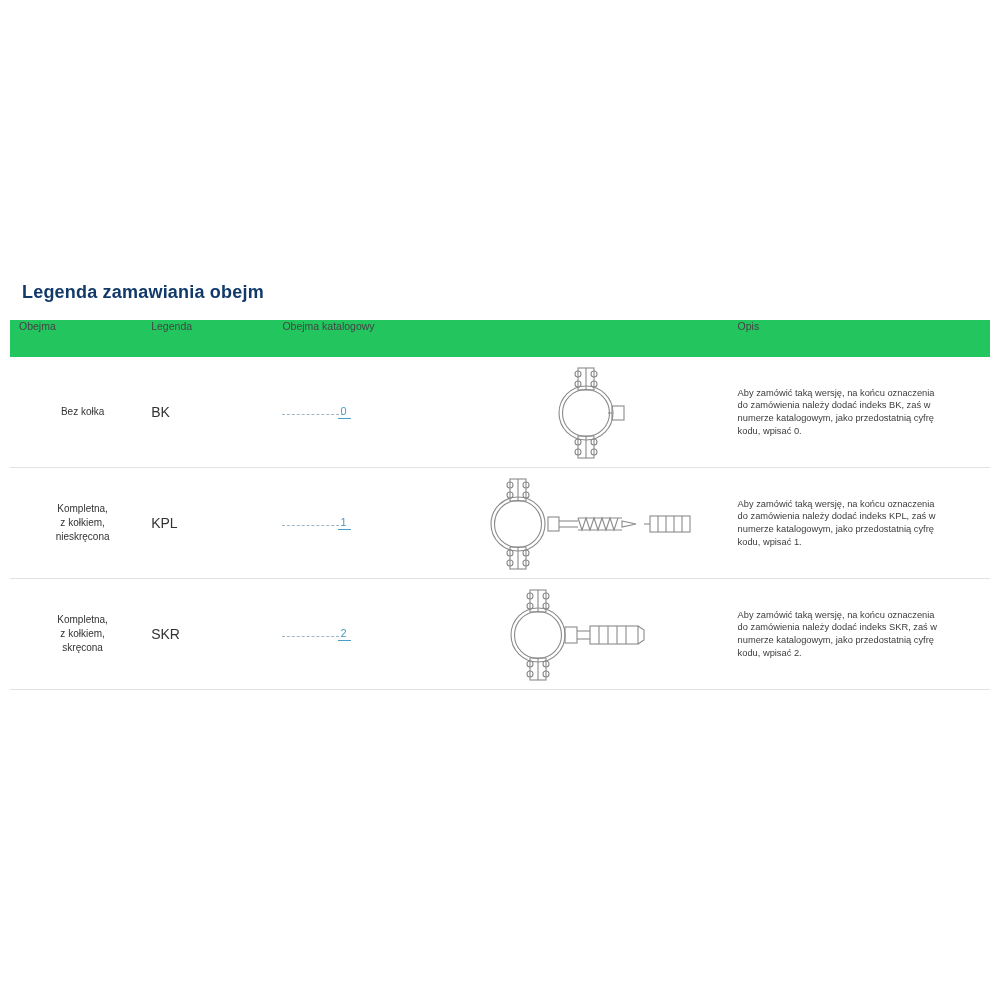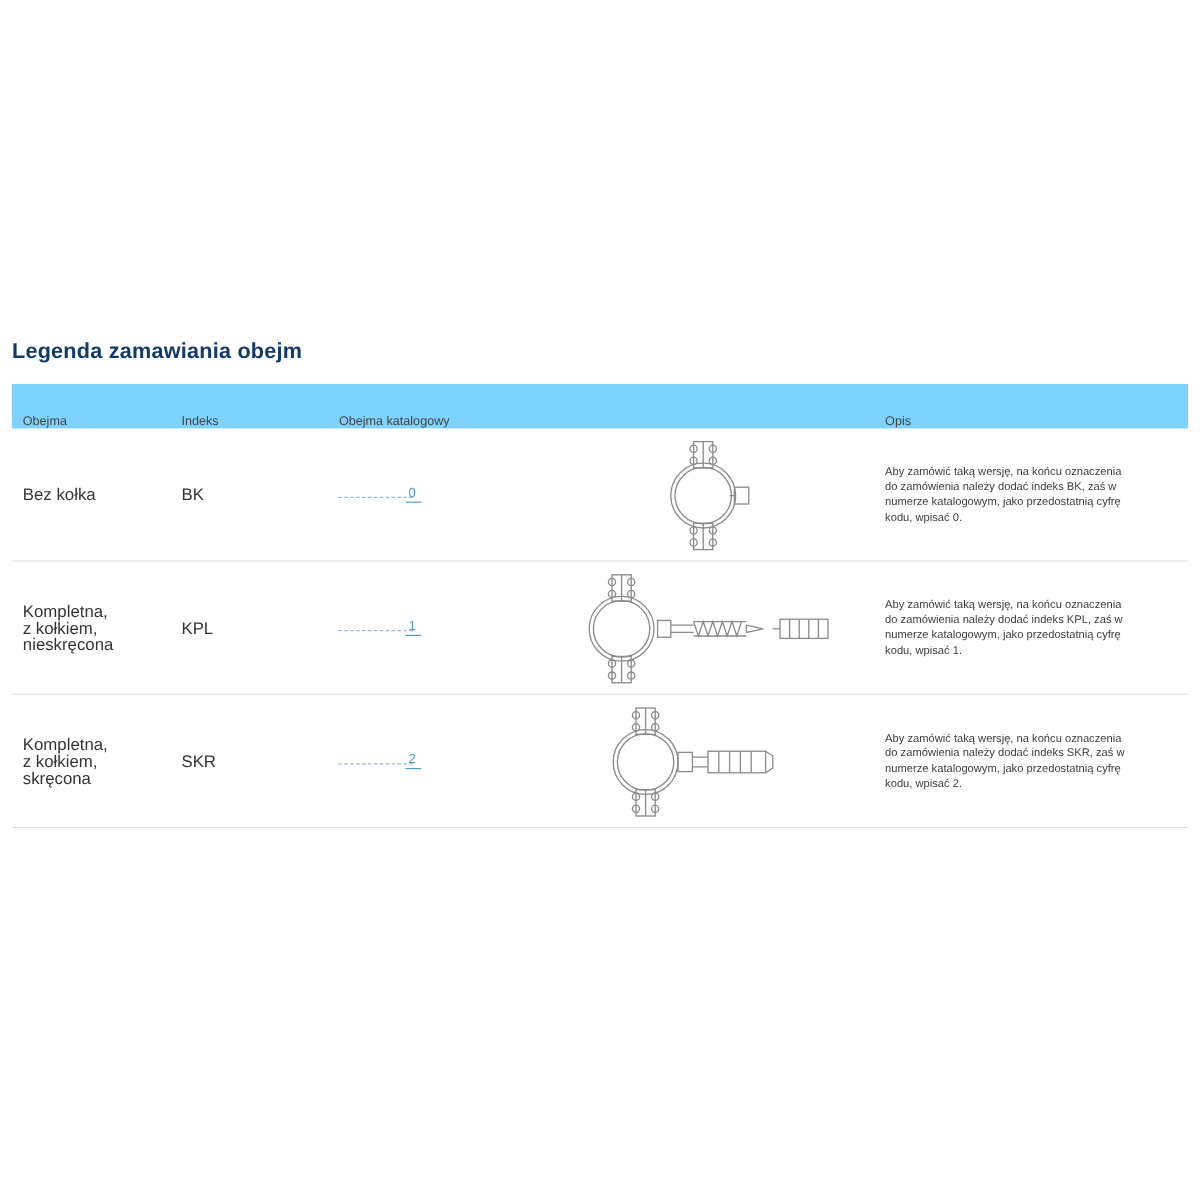--- a/index.html
+++ b/index.html
@@ -17,60 +17,61 @@
   }
   .page {
     position: absolute;
     left: 0;
     top: 0;
     width: 1000px;
     height: 1000px;
   }
   .title {
     position: absolute;
-    left: 10px;
+    left: 22px;
     top: 282px;
     font-size: 18px;
     font-weight: bold;
     color: #113a6b;
     letter-spacing: 0.2px;
   }
   .table {
     position: absolute;
     left: 10px;
     top: 320px;
     width: 980px;
   }
   .thead {
     display: flex;
-    background: #7dd3fc;
+    background: #22c55e;
     height: 37px;
-    align-items: flex-end;
+    align-items: flex-start;
     font-size: 10.5px;
     color: #444444;
   }
   .col-obejma   { width: 140px; padding-left: 9px; box-sizing: border-box; }
   .col-indeks   { width: 135px; padding-left: 5px; box-sizing: border-box; }
   .col-numer    { width: 195px; padding-left: 5px; box-sizing: border-box; }
   .col-rys      { width: 250px; box-sizing: border-box; }
   .col-opis     { width: 260px; padding-left: 0px; box-sizing: border-box; margin-left: 28px; }
 
   .row {
     display: flex;
     align-items: center;
     border-bottom: 1px solid #e2e2e2;
     height: 110px;
     position: relative;
   }
   .row:last-child { border-bottom: 1px solid #e2e2e2; }
 
   .cell-text {
-    font-size: 14px;
+    font-size: 10px;
     color: #333333;
     line-height: 14px;
+    text-align: center;
   }
   .cell-index {
     font-size: 14px;
     color: #333333;
   }
   .catnum {
     position: relative;
     width: 80px;
     height: 14px;
   }
@@ -115,21 +116,21 @@
 <body>
 
 <div class="page">
 
   <div class="title">Legenda zamawiania obejm</div>
 
   <div class="table">
 
     <div class="thead">
       <div class="col-obejma">Obejma</div>
-      <div class="col-indeks">Indeks</div>
+      <div class="col-indeks">Legenda</div>
       <div class="col-numer">Obejma katalogowy</div>
       <div class="col-rys"></div>
       <div class="col-opis">Opis</div>
     </div>
 
     <div class="row">
       <div class="col-obejma cell-text" style="white-space:pre-line;">Bez kołka</div>
       <div class="col-indeks cell-index">BK</div>
       <div class="col-numer">
         <div class="catnum">

